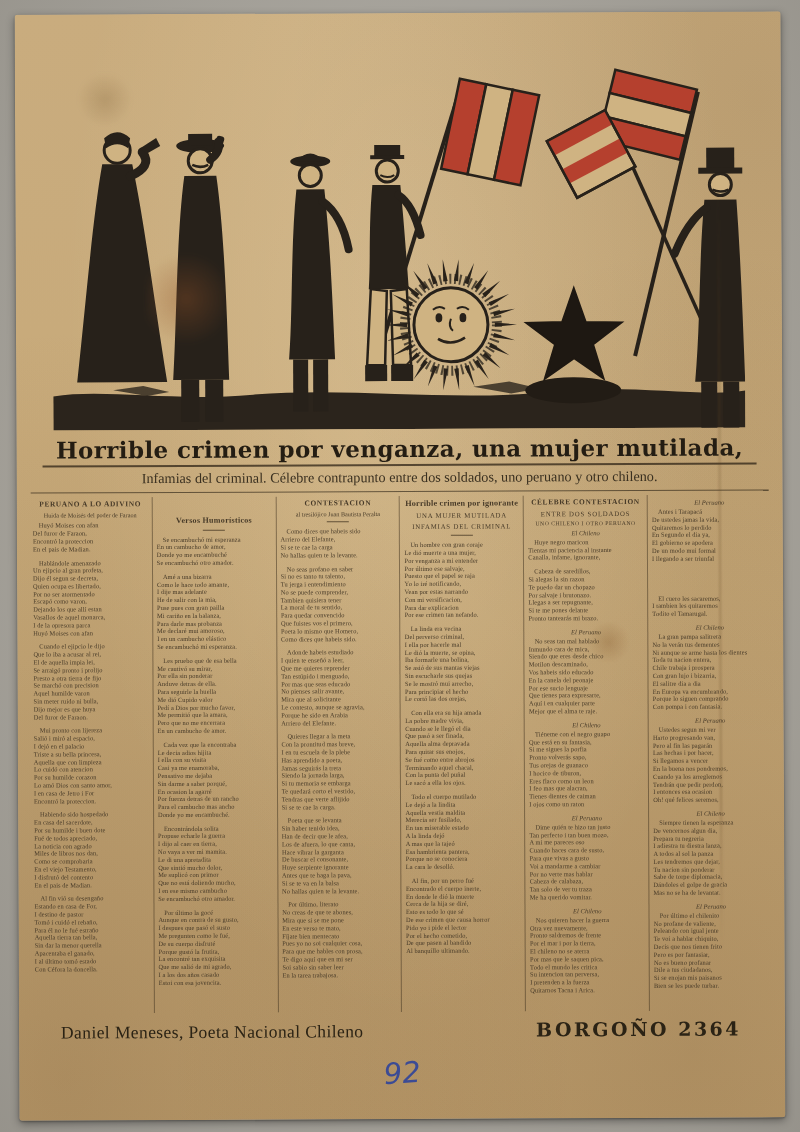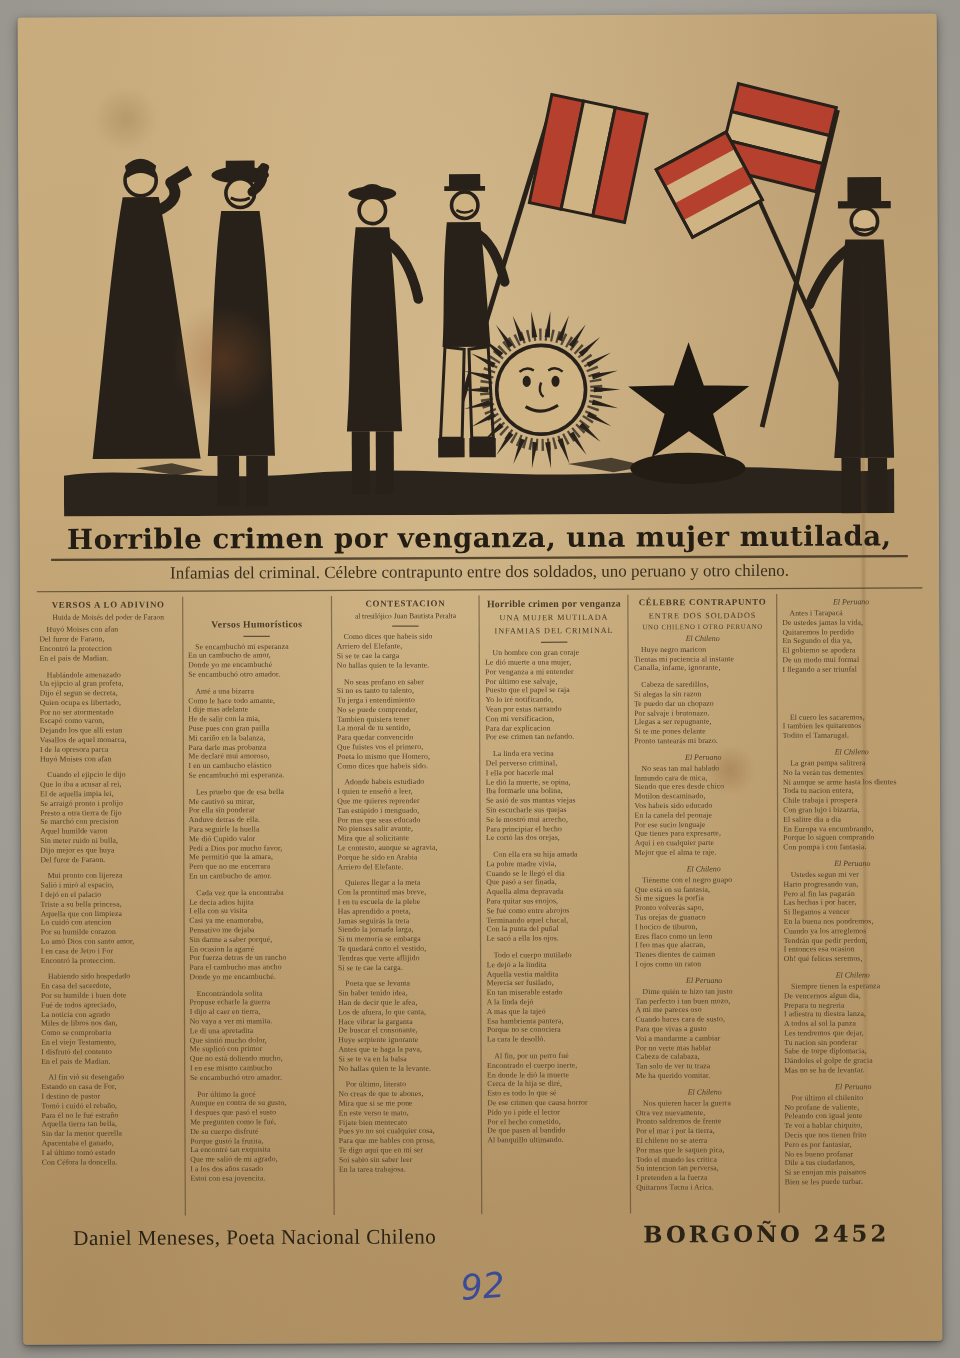--- a/index.html
+++ b/index.html
@@ -208,21 +208,21 @@
     </g>
   </svg>
 
   <div class="headline">Horrible crimen por venganza, una mujer mutilada,</div>
   <div class="subrule"></div>
   <div class="subtitle">Infamias del criminal.  Célebre contrapunto entre dos soldados, uno peruano y otro chileno.</div>
   <div class="colrule"></div>
 
   <div class="columns">
       <div class="column">
-        <div class="hdr h1">VERSOS A LO ADIVINO</div>
+        <div class="hdr h1">PERUANO A LO ADIVINO</div>
         <div class="hdr h2">Huida de Moisés del poder de Faraon</div>
         <p class="stanza">Huyó Moises con afan<br>Del furor de Faraon,<br>Encontró la proteccion<br>En el pais de Madian.</p>
         <p class="stanza">Hablándole amenazado<br>Un ejipcio al gran profeta,<br>Dijo él segun se decreta,<br>Quien ocupa es libertado,<br>Por no ser atormentado<br>Escapó como varon,<br>Dejando los que allí estan<br>Vasallos de aquel monarca,<br>I de la opresora parca<br>Huyó Moises con afan</p>
         <p class="stanza">Cuando el ejipcio le dijo<br>Que lo iba a acusar al rei,<br>El de aquella impia lei,<br>Se arraigó pronto i prolijo<br>Presto a otra tierra de fijo<br>Se marchó con precision<br>Aquel humilde varon<br>Sin meter ruido ni bulla,<br>Dijo mejor es que huya<br>Del furor de Faraon.</p>
         <p class="stanza">Mui pronto con lijereza<br>Salió i miró al espacio,<br>I dejó en el palacio<br>Triste a su bella princesa,<br>Aquella que con limpieza<br>Lo cuidó con atencion<br>Por su humilde corazon<br>Lo amó Dios con santo amor,<br>I en casa de Jetro i For<br>Encontró la proteccion.</p>
         <p class="stanza">Habiendo sido hospedado<br>En casa del sacerdote,<br>Por su humilde i buen dote<br>Fué de todos apreciado,<br>La noticia con agrado<br>Miles de libros nos dan,<br>Como se comprobaria<br>En el viejo Testamento,<br>I disfrutó del contento<br>En el pais de Madian.</p>
         <p class="stanza">Al fin vió su desengaño<br>Estando en casa de For,<br>I destino de pastor<br>Tomó i cuidó el rebaño,<br>Para él no le fué estraño<br>Aquella tierra tan bella,<br>Sin dar la menor querella<br>Apacentaba el ganado,<br>I al último tomó estado<br>Con Céfora la doncella.</p>
       </div>
       <div class="column">
         <div class="hdr h1b">Versos Humorísticos</div>
@@ -239,32 +239,32 @@
         <div class="hdr h2">al tresilójico Juan Bautista Peralta</div>
         <div class="hrule"></div>
         <p class="stanza">Como dices que habeis sido<br>Arriero del Elefante,<br>Si se te cae la carga<br>No hallas quien te la levante.</p>
         <p class="stanza">No seas profano en saber<br>Si no es tanto tu talento,<br>Tu jerga i entendimiento<br>No se puede comprender,<br>Tambien quisiera tener<br>La moral de tu sentido,<br>Para quedar convencido<br>Que fuistes vos el primero,<br>Poeta lo mismo que Homero,<br>Como dices que habeis sido.</p>
         <p class="stanza">Adonde habeis estudiado<br>I quien te enseñó a leer,<br>Que me quieres reprender<br>Tan estúpido i menguado,<br>Por mas que seas educado<br>No pienses salir avante,<br>Mira que al solicitante<br>Le contesto, aunque se agravia,<br>Porque he sido en Arabia<br>Arriero del Elefante.</p>
         <p class="stanza">Quieres llegar a la meta<br>Con la prontitud mas breve,<br>I en tu escuela de la plebe<br>Has aprendido a poeta,<br>Jamas seguirás la treta<br>Siendo la jornada larga,<br>Si tu memoria se embarga<br>Te quedará corto el vestido,<br>Tendras que verte aflijido<br>Si se te cae la carga.</p>
         <p class="stanza">Poeta que se levanta<br>Sin haber tenido idea,<br>Han de decir que le afea,<br>Los de afuera, lo que canta,<br>Hace vibrar la garganta<br>De buscar el consonante,<br>Huye serpiente ignorante<br>Antes que te haga la pava,<br>Si se te va en la balsa<br>No hallas quien te la levante.</p>
         <p class="stanza">Por último, literato<br>No creas de que te abones,<br>Mira que si se me pone<br>En este verso te mato,<br>Fíjate bien mentecato<br>Pues yo no soi cualquier cosa,<br>Para que me hables con prosa,<br>Te digo aquí que en mi ser<br>Soi sabio sin saber leer<br>En la tarea trabajosa.</p>
       </div>
       <div class="column">
-        <div class="hdr hd">Horrible crimen por venganza</div>
+        <div class="hdr hd">Horrible crimen por ignorante</div>
         <div class="hdr h3">UNA MUJER MUTILADA</div>
         <div class="hdr h3">INFAMIAS DEL CRIMINAL</div>
         <div class="hrule"></div>
         <p class="stanza">Un hombre con gran coraje<br>Le dió muerte a una mujer,<br>Por venganza a mi entender<br>Por último ese salvaje,<br>Puesto que el papel se raja<br>Yo lo iré notificando,<br>Vean por estas narrando<br>Con mi versificacion,<br>Para dar explicacion<br>Por ese crimen tan nefando.</p>
         <p class="stanza">La linda era vecina<br>Del perverso criminal,<br>I ella por hacerle mal<br>Le dió la muerte, se opina,<br>Iba formarle una bolina,<br>Se asió de sus mantas viejas<br>Sin escucharle sus quejas<br>Se le mostró mui arrecho,<br>Para principiar el hecho<br>Le cortó las dos orejas,</p>
         <p class="stanza">Con ella era su hija amada<br>La pobre madre vivia,<br>Cuando se le llegó el dia<br>Que pasó a ser finada,<br>Aquella alma depravada<br>Para quitar sus enojos,<br>Se fué como entre abrojos<br>Terminando aquel chacal,<br>Con la punta del puñal<br>Le sacó a ella los ojos.</p>
         <p class="stanza">Todo el cuerpo mutilado<br>Le dejó a la lindita<br>Aquella vestia maldita<br>Merecia ser fusilado,<br>En tan miserable estado<br>A la linda dejó<br>A mas que la tajeó<br>Esa hambrienta pantera,<br>Porque no se conociera<br>La cara le desolló.</p>
         <p class="stanza">Al fin, por un perro fué<br>Encontrado el cuerpo inerte,<br>En donde le dió la muerte<br>Cerca de la hija se diré,<br>Esto es todo lo que sé<br>De ese crimen que causa horror<br>Pido yo i pide el lector<br>Por el hecho cometido,<br>De que pasen al bandido<br>Al banquillo ultimando.</p>
       </div>
       <div class="column">
-        <div class="hdr h1">CÉLEBRE CONTRAPUNTO</div>
+        <div class="hdr h1">CÉLEBRE CONTESTACION</div>
         <div class="hdr h3">ENTRE DOS SOLDADOS</div>
         <div class="hdr h4">UNO CHILENO I OTRO PERUANO</div>
         <div class="speaker">El Chileno</div>
         <p class="stanza">Huye negro maricon<br>Tientas mi paciencia al instante<br>Canalla, infame, ignorante,</p>
         <p class="stanza">Cabeza de saredillos,<br>Si alegas la sin razon<br>Te puedo dar un chopazo<br>Por salvaje i brutonazo.<br>Llegas a ser repugnante,<br>Si te me pones delante<br>Pronto tantearás mi brazo.</p>
         <div class="speaker">El Peruano</div>
         <p class="stanza">No seas tan mal hablado<br>Inmundo cara de mica,<br>Siendo que eres desde chico<br>Motilon descaminado,<br>Vos habeis sido educado<br>En la canela del peonaje<br>Por ese sucio lenguaje<br>Que tienes para expresarte,<br>Aquí i en cualquier parte<br>Mejor que el alma te raje.</p>
         <div class="speaker">El Chileno</div>
         <p class="stanza">Tiéneme con el negro guapo<br>Que está en su fantasia,<br>Si me sigues la porfia<br>Pronto volverás sapo,<br>Tus orejas de guanaco<br>I hocico de tiburon,<br>Eres flaco como un leon<br>I feo mas que alacran,<br>Tienes dientes de caiman<br>I ojos como un raton</p>
         <div class="speaker">El Peruano</div>
@@ -283,21 +283,21 @@
         <p class="stanza">Ustedes segun mi ver<br>Harto progresando van,<br>Pero al fin las pagarán<br>Las hechas i por hacer,<br>Si llegamos a vencer<br>En la buena nos pondremos,<br>Cuando ya los arreglemos<br>Tendrán que pedir perdon,<br>I entonces esa ocasion<br>Oh! qué felices seremos,</p>
         <div class="speaker">El Chileno</div>
         <p class="stanza">Siempre tienen la esperanza<br>De vencernos algun dia,<br>Prepara tu negreria<br>I adiestra tu diestra lanza,<br>A todos al sol la panza<br>Les tendremos que dejar,<br>Tu nacion sin ponderar<br>Sabe de torpe diplomacia,<br>Dándoles el golpe de gracia<br>Mas no se ha de levantar.</p>
         <div class="speaker">El Peruano</div>
         <p class="stanza">Por último el chilenito<br>No profane de valiente,<br>Peleando con igual jente<br>Te voi a hablar chiquito,<br>Decis que nos tienen frito<br>Pero es por fantasiar,<br>No es bueno profanar<br>Dile a tus ciudadanos,<br>Si se enojan mis paisanos<br>Bien se les puede turbar.</p>
       </div>
     </div>
 
   <div class="footer">
     <span class="footer-left">Daniel Meneses, Poeta Nacional Chileno</span>
-    <span class="footer-right">BORGOÑO 2452</span>
+    <span class="footer-right">BORGOÑO 2364</span>
   </div>
 
   <div class="handwritten">92</div>
 
   <div class="stain s1"></div>
   <div class="stain s2"></div>
   <div class="stain s3"></div>
   <div class="crease"></div>
 </div>
 

